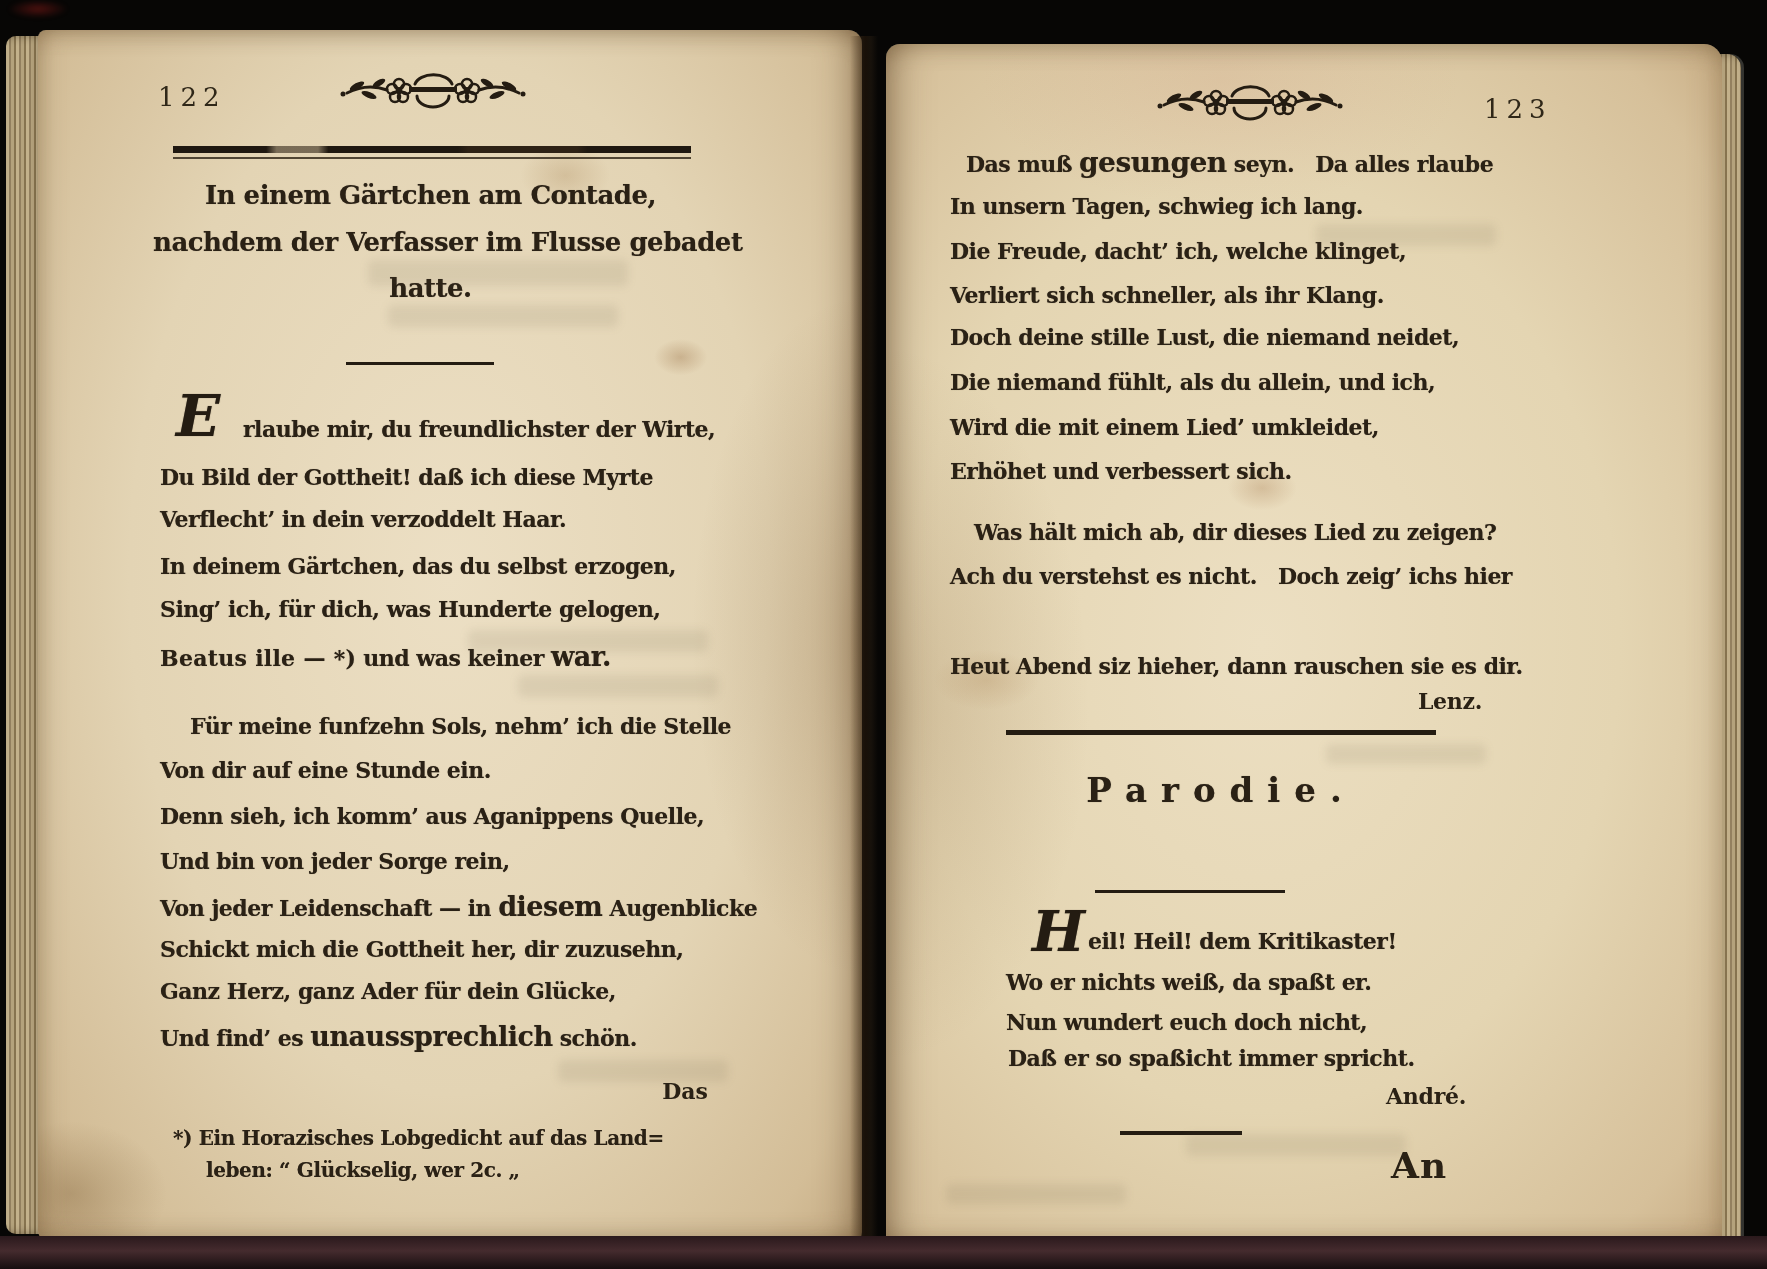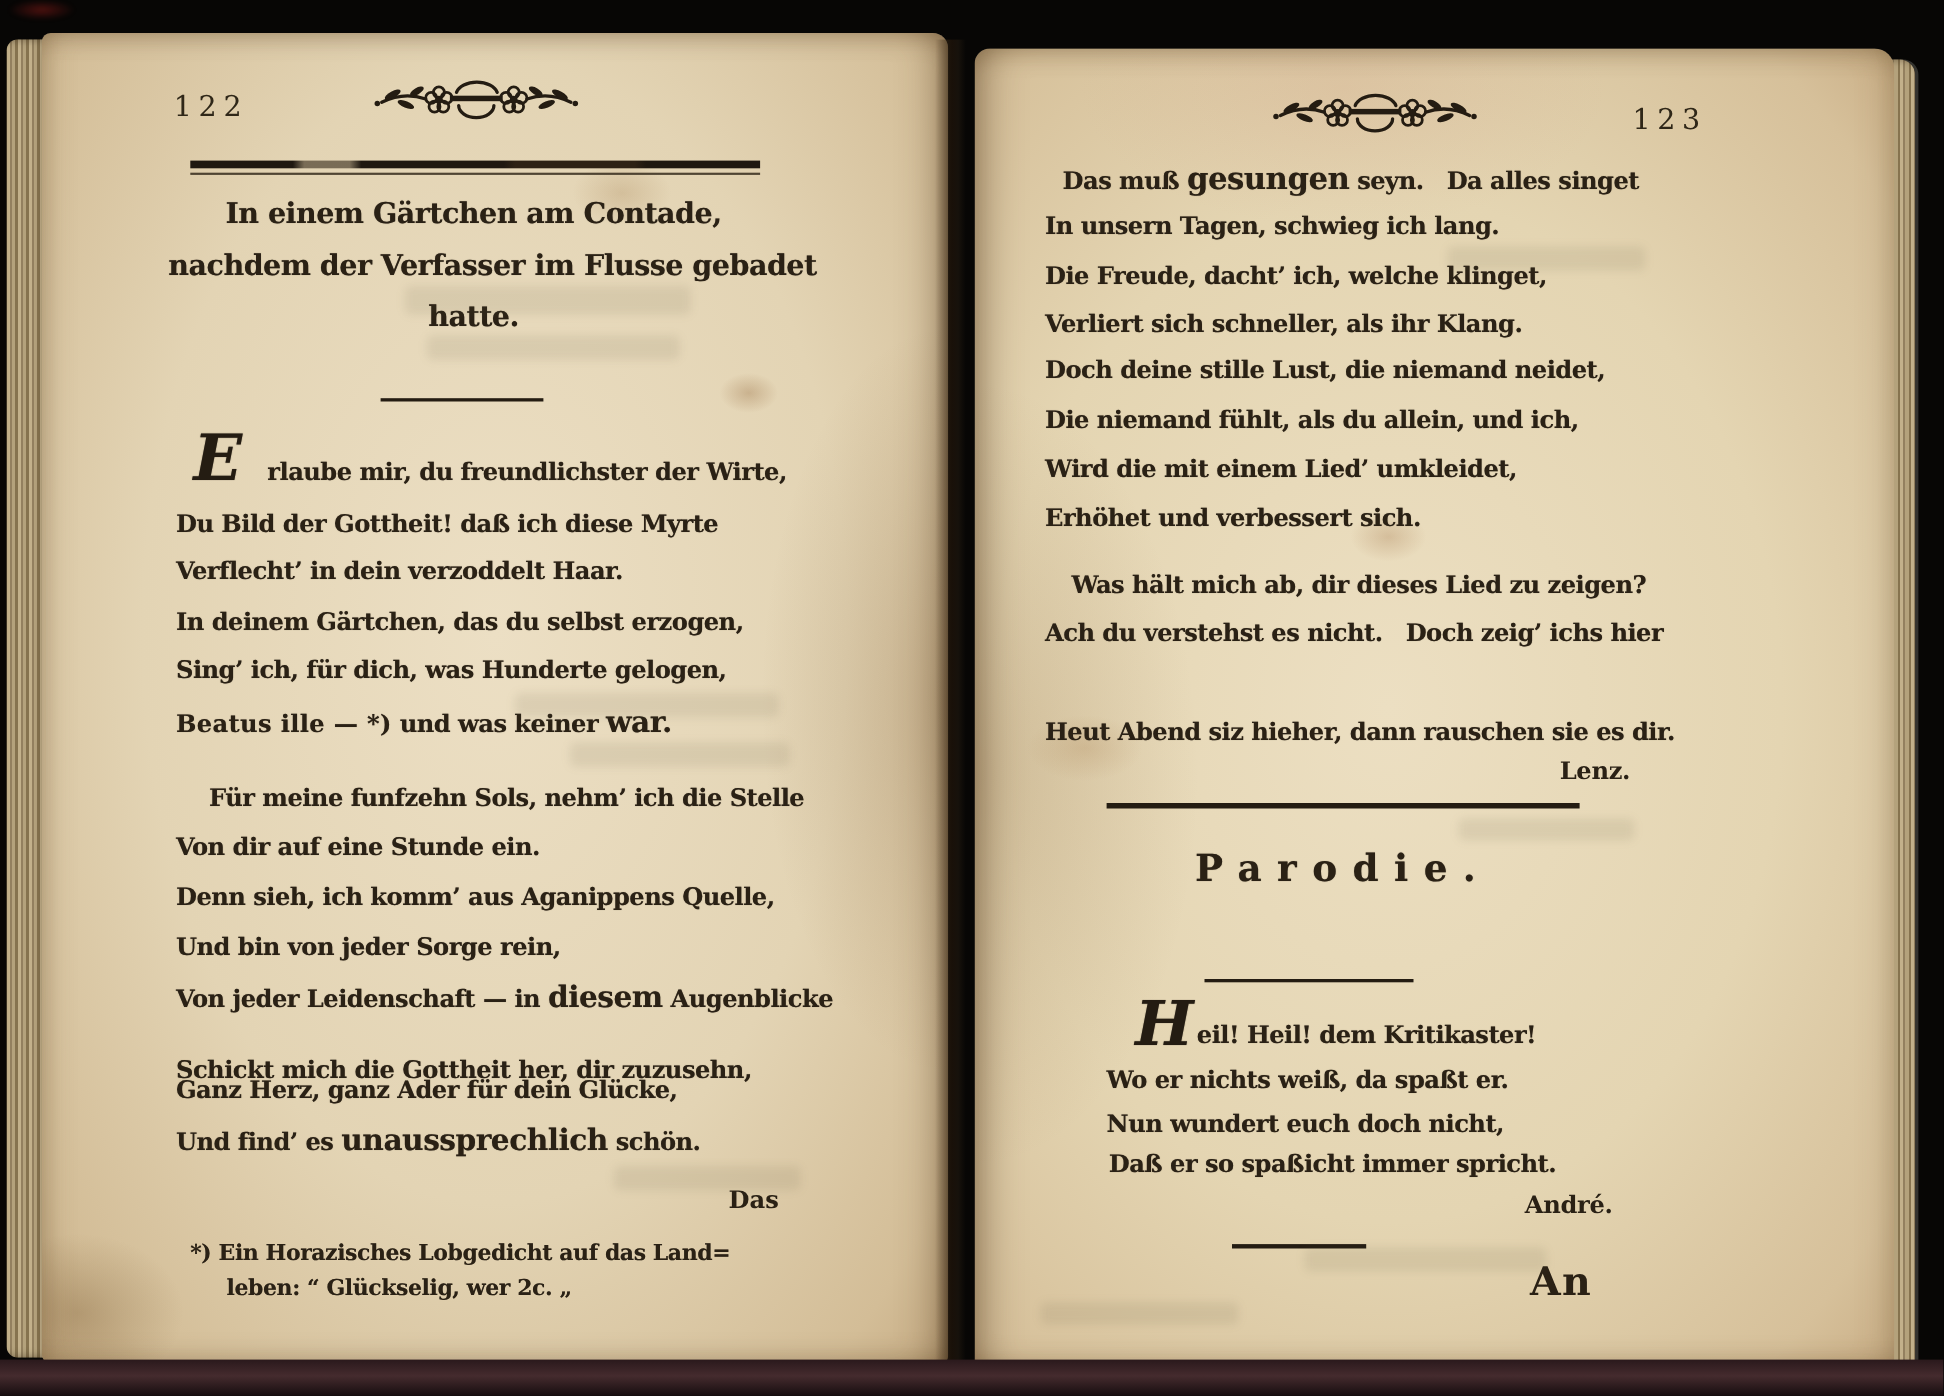--- a/index.html
+++ b/index.html
@@ -135,21 +135,21 @@
       <span class="latin">Beatus ille — *)</span><span> und was keiner </span><span class="emph">war.</span>
     </div>
 
     <div class="line" style="left:152px;top:683px;">Für meine funfzehn Sols, nehm’ ich die Stelle</div>
     <div class="line" style="left:122px;top:727px;">Von dir auf eine Stunde ein.</div>
     <div class="line" style="left:122px;top:773px;">Denn sieh, ich komm’ aus Aganippens Quelle,</div>
     <div class="line" style="left:122px;top:818px;">Und bin von jeder Sorge rein,</div>
     <div class="line" style="left:122px;top:861px;">
       <span>Von jeder Leidenschaft — in </span><span class="emph">diesem</span><span> Augenblicke</span>
     </div>
-    <div class="line" style="left:122px;top:906px;margin-top:24px;">Schickt mich die Gottheit her, dir zuzusehn,</div>
+    <div class="line" style="left:122px;top:906px;">Schickt mich die Gottheit her, dir zuzusehn,</div>
     <div class="line" style="left:122px;top:948px;">Ganz Herz, ganz Ader für dein Glücke,</div>
     <div class="line" style="left:122px;top:991px;">
       <span>Und find’ es </span><span class="emph">unaussprechlich</span><span> schön.</span>
     </div>
 
     <div class="catchword" style="left:560px;top:1048px;width:110px;text-align:right;">Das</div>
 
     <div class="footnote-line" style="left:135px;top:1096px;">*) Ein Horazisches Lobgedicht auf das Land=</div>
     <div class="footnote-line" style="left:168px;top:1128px;">leben: “ Glückselig, wer 2c. „</div>
 
@@ -194,21 +194,21 @@
       </g>
       <g fill="#241c12">
           <circle cx="66" cy="21" r="3"></circle>
           <circle cx="134" cy="21" r="3"></circle>
         </g>
     </svg>
 
     <div class="pagenum" style="left:598px;top:50px;">123</div>
 
     <div class="line" style="left:80px;top:102px;">
-      <span>Das muß </span><span class="emph" style="font-size:28px;">gesungen</span><span> seyn.  Da alles singet</span>
+      <span>Das muß </span><span class="emph" style="font-size:28px;">gesungen</span><span> seyn.  Da alles rlaube</span>
     </div>
     <div class="line" style="left:64px;top:149px;">In unsern Tagen, schwieg ich lang.</div>
     <div class="line" style="left:64px;top:194px;">Die Freude, dacht’ ich, welche klinget,</div>
     <div class="line" style="left:64px;top:238px;">Verliert sich schneller, als ihr Klang.</div>
     <div class="line" style="left:64px;top:280px;text-align:right;">Doch deine stille Lust, die niemand neidet,</div>
     <div class="line" style="left:64px;top:325px;">Die niemand fühlt, als du allein, und ich,</div>
     <div class="line" style="left:64px;top:370px;">Wird die mit einem Lied’ umkleidet,</div>
     <div class="line" style="left:64px;top:414px;">Erhöhet und verbessert sich.</div>
 
     <div class="line" style="left:88px;top:475px;">Was hält mich ab, dir dieses Lied zu zeigen?</div>

